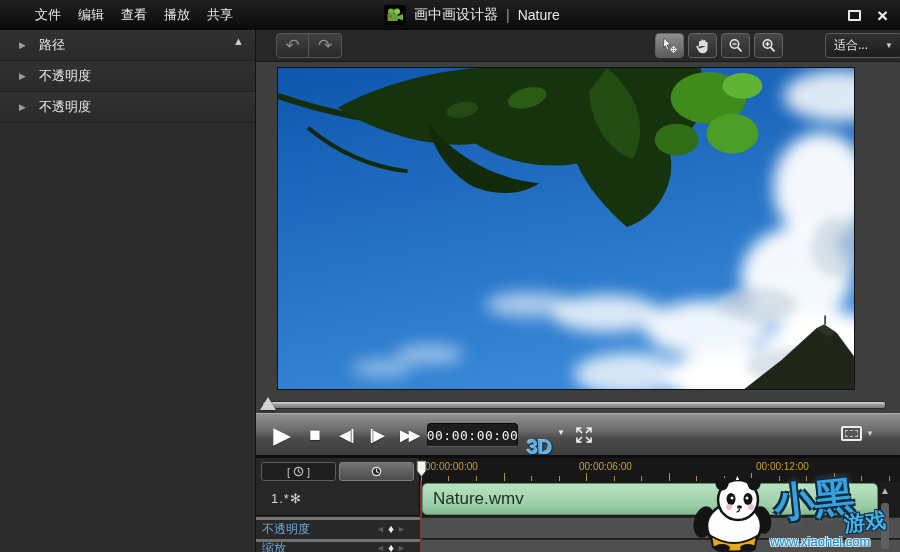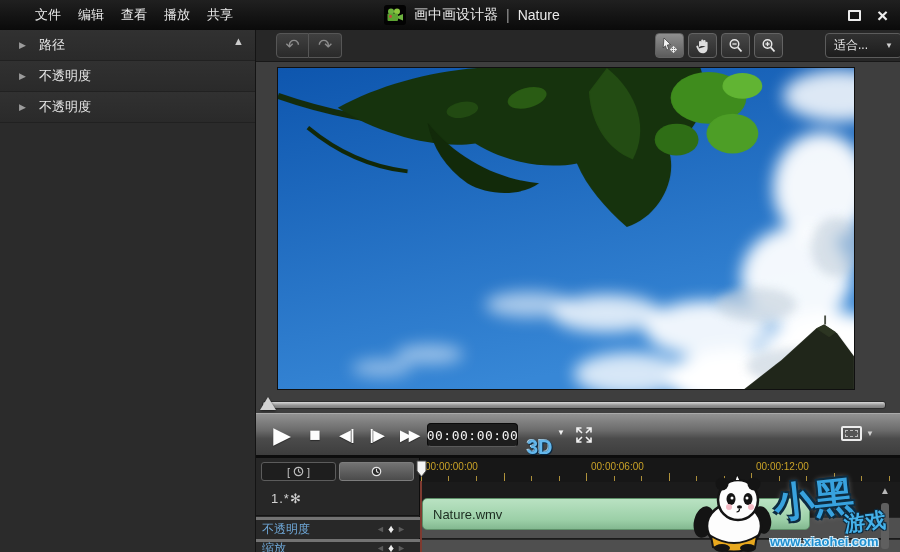--- a/index.html
+++ b/index.html
@@ -96,46 +96,46 @@
     display:flex; align-items:center; padding-left:15px; color:#d2d2d2; font-size:13px; letter-spacing:1px; }
   .param-row { position:absolute; left:0; width:164px; background:#282828; border-top:3px solid #737373;
     display:flex; align-items:center; justify-content:space-between; padding:0 14px 0 6px; color:#6fa8d8; font-size:12px; }
   .pr1 { top:59px; height:21px; }
   .pr2 { top:81px; height:15px;align-items:center; }
   .kf { display:flex; align-items:center; gap:3px; color:#5b5b5b; font-size:9px; }
   .kf .diamond { color:#ededed; font-size:12px; text-shadow:0 0 1px #000; }
 
   .ruler { position:absolute; left:164px; top:0; width:480px; height:24px; background:#171717; color:#c9a227; font-size:10px; }
   .ruler-label { position:absolute; top:3px; white-space:nowrap; }
-  .r0 { left:5px; } .r1 { left:171px; } .r2 { left:336px; }
+  .r0 { left:5px; } .r1 { left:159px; } .r2 { left:336px; }
   .ruler-ticks { position:absolute; left:1px; bottom:1px; width:478px; height:5px;
     background:repeating-linear-gradient(to right, rgba(180,150,60,.95) 0 1px, transparent 1px 27.5px); }
   .ruler-ticks2 { position:absolute; left:1px; bottom:1px; width:478px; height:8px;
     background:repeating-linear-gradient(to right, rgba(180,150,60,.95) 0 1px, transparent 1px 82.5px); }
   .playhead-flag { position:absolute; left:160px; top:2px; z-index:4; }
   .ph-line { position:absolute; left:164px; top:23px; width:2px; height:71px; background:#7e3a30; z-index:1; }
 
-  .clip { position:absolute; left:166px; top:40px; width:388px; height:32px; border-radius:5px;
+  .clip { position:absolute; left:166px; top:25px; width:456px; height:32px; border-radius:5px;
     background:linear-gradient(#b9e2c2,#9bcfa7 70%,#83b890); border:1px solid #5e9069;
-    color:#1c2c20; font-size:13px; display:flex; align-items:center; padding-left:10px; z-index:2; }
+    color:#1c2c20; font-size:17px; display:flex; align-items:center; padding-left:10px; z-index:2; }
   .param-strip { position:absolute; left:166px; width:478px; background:#4f4f4f; border-top:1px solid #262626; z-index:0; }
   .st1 { top:59px; height:21px; } .st2 { top:81px; height:13px; }
 
   .tl-scroll { position:absolute; left:621px; top:25px; width:16px; height:69px; z-index:3; }
   .tl-scroll .up { position:absolute; left:0; top:2px; width:16px; text-align:center; color:#b8b8b8; font-size:10px; }
   .tl-scroll .thumb { position:absolute; left:4px; top:20px; width:8px; height:46px; background:#5f5f5f; border-radius:3px; }
 
   
   .watermark { position:absolute; left:692px; top:472px; width:208px; height:80px; z-index:50; pointer-events:none; }
   .wm-panda { position:absolute; left:0; top:2px; }
   .brand-main { position:absolute; left:82px; top:0px; font-size:40px; font-weight:bold; color:#38a2de; transform:rotate(-6deg);
     text-shadow:-2px -2px 0 #0e2c40, 2px -2px 0 #0e2c40, -2px 2px 0 #0e2c40, 2px 2px 0 #0e2c40, 0 0 6px rgba(255,255,255,.55); }
   .brand-sub { position:absolute; left:152px; top:36px; font-size:21px; font-weight:bold; color:#45b2ea; transform:rotate(-6deg);
     text-shadow:-1px -1px 0 #0e2c40, 1px -1px 0 #0e2c40, -1px 1px 0 #0e2c40, 1px 1px 0 #0e2c40; }
-  .wm-url { position:absolute; left:78px; top:62px; font-size:13px; font-weight:bold; color:#1f8fd0;
+  .wm-url { position:absolute; left:78px; top:62px; font-size:13px; font-weight:normal; color:#1f8fd0;
     text-shadow:-1px -1px 0 #d8f0fc, 1px -1px 0 #d8f0fc, -1px 1px 0 #d8f0fc, 1px 1px 0 #d8f0fc; }
 </style>
 </head>
 <body>
 
 <div class="app">
 
   <div class="titlebar">
     <div class="menu">
       <span class="menu-item">文件</span>

